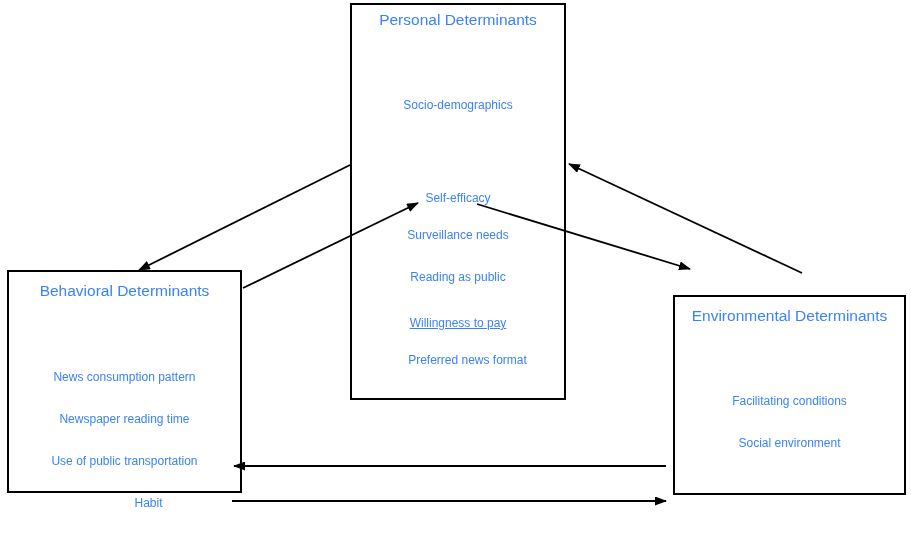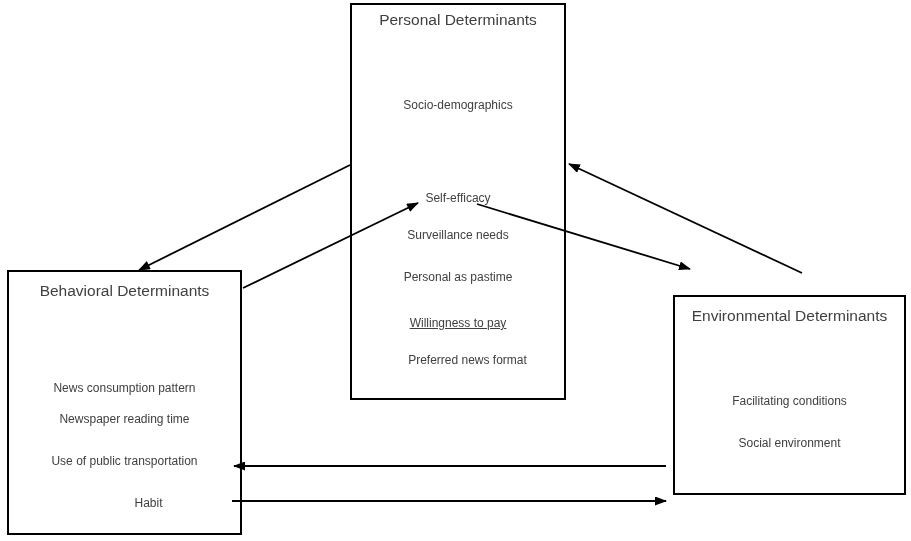--- a/index.html
+++ b/index.html
@@ -2,21 +2,21 @@
 <html><head>
 <meta charset="utf-8">
 <style>
   html, body { margin: 0; padding: 0; background: #ffffff; }
   .canvas {
     position: relative;
     width: 911px;
     height: 541px;
     background: #ffffff;
     font-family: "Liberation Sans", sans-serif;
-    color: #404040;
+    color: #3b82f6;
     overflow: hidden;
   }
   .box {
     position: absolute;
     background: #ffffff;
     border: 2.5px solid #000000;
     box-sizing: border-box;
   }
   .box-title {
     position: absolute;
@@ -40,23 +40,23 @@
   #box-personal .box-title { top: 5px; }
   #p-item-0 { top: 90px; }
   #p-item-1 { top: 131px; }
   #p-item-2 { top: 183px; }
   #p-item-3 { top: 220px; }
   #p-item-4 { top: 262px; }
   #p-item-5 { top: 308px; text-decoration: underline; }
   #p-item-6 { top: 345px; padding-left: 19px; }
 
   
-  #box-behavioral { left: 7px; top: 270px; width: 235px; height: 265px; }
+  #box-behavioral { left: 7px; top: 270px; width: 235px; height: 223px; }
   #box-behavioral .box-title { top: 9px; }
-  #b-item-0 { top: 106px; text-align: center; }
+  #b-item-0 { top: 95px; text-align: center; }
   #b-item-1 { top: 137px; }
   #b-item-2 { top: 179px; }
   #b-item-3 { top: 221px; padding-left: 48px; }
 
   
   #box-environmental { left: 673px; top: 272px; width: 233px; height: 200px; margin-top: 23px; }
   #box-environmental .box-title { top: 9px; }
   #e-item-0 { top: 94px; }
   #e-item-1 { top: 136px; }
 
@@ -76,21 +76,21 @@
 </head>
 <body>
 
 <div class="canvas">
 
   <div class="box" id="box-personal">
     <div class="box-title">Personal Determinants</div>
     <div class="box-item" id="p-item-0">Socio-demographics</div>
     <div class="box-item" id="p-item-2">Self-efficacy</div>
     <div class="box-item" id="p-item-3">Surveillance needs</div>
-    <div class="box-item" id="p-item-4">Personal as pastime</div>
+    <div class="box-item" id="p-item-4">Reading as public</div>
     <div class="box-item" id="p-item-5">Willingness to pay</div>
     <div class="box-item" id="p-item-6">Preferred news format</div>
   </div>
 
   <div class="box" id="box-behavioral">
     <div class="box-title">Behavioral Determinants</div>
     <div class="box-item" id="b-item-0">News consumption pattern</div>
     <div class="box-item" id="b-item-1">Newspaper reading time</div>
     <div class="box-item" id="b-item-2">Use of public transportation</div>
     <div class="box-item" id="b-item-3">Habit</div>

